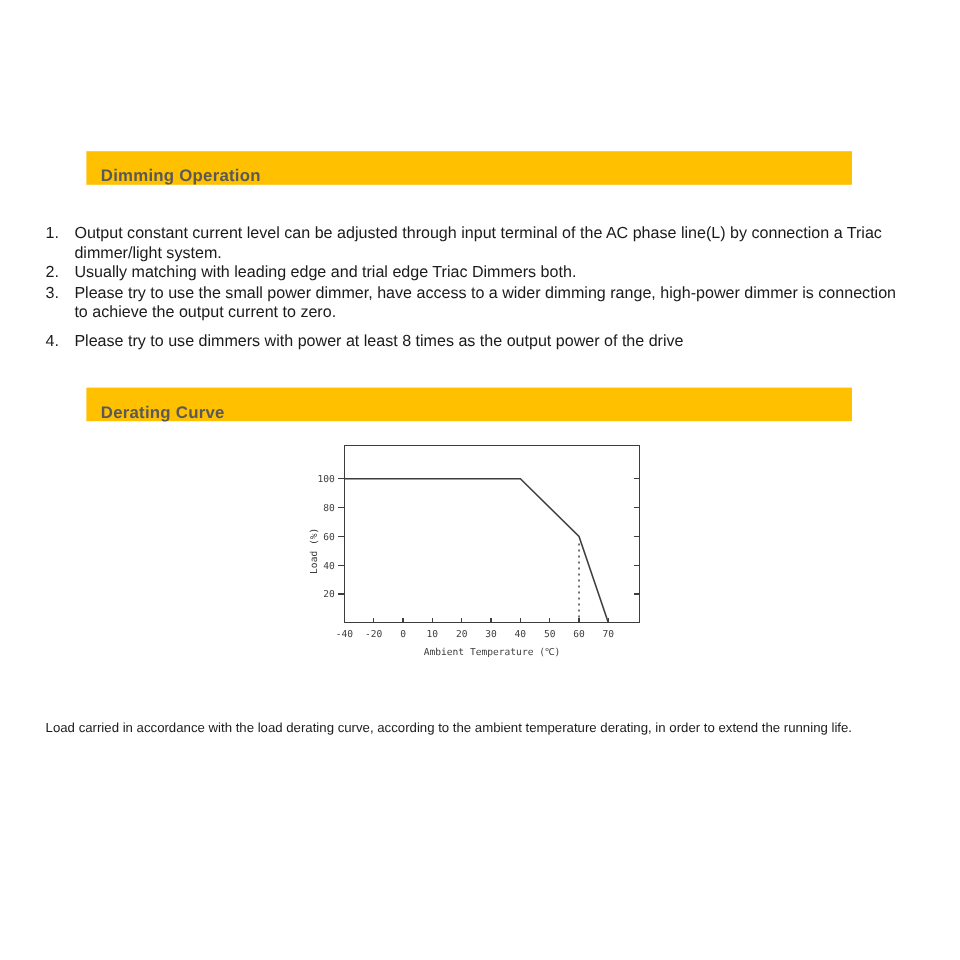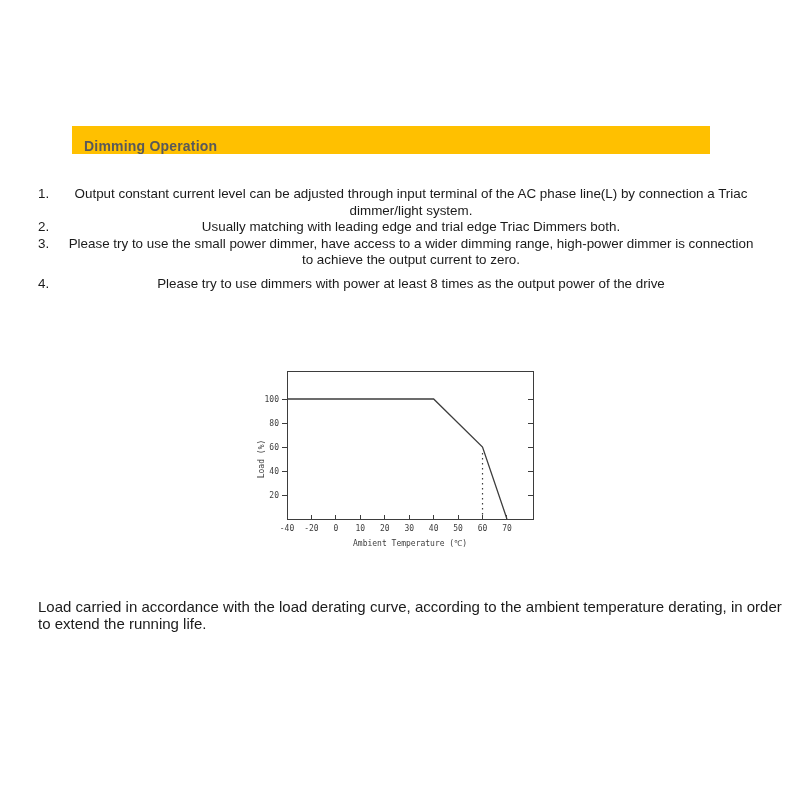--- a/index.html
+++ b/index.html
@@ -17,28 +17,28 @@
   }
   .bar-dimming{top:126px;}
   .bar-derating{top:323px;}
   .num-list{
     position:absolute;left:38px;top:186px;width:722px;margin:0;padding:0;list-style:none;
     font-size:13.4px;line-height:16.5px;
   }
   .num-item{display:flex;}
   .num-item:nth-child(4){margin-top:7px;}
   .num{width:24px;flex:0 0 24px;}
-  .txt{flex:1;max-width:700px;text-align:center;}
+  .txt{flex:1;max-width:700px;}
   .chart-wrap{position:absolute;left:250px;top:365px;width:310px;height:190px;}
   #derating-chart{width:310px;height:190px;display:block;
     font-family:"DejaVu Sans Mono",monospace;}
   #derating-chart .crisp{shape-rendering:crispEdges;}
   .note{
     position:absolute;left:38px;top:599px;width:745px;margin:0;
-    font-size:15px;line-height:16.5px;
+    font-size:11px;line-height:16.5px;
   }
 </style>
 </head>
 <body>
 
 <div class="page">
 
   <div class="section-bar bar-dimming">
     <span class="section-title">Dimming Operation</span>
   </div>
@@ -55,20 +55,23 @@
     <li class="num-item">
       <span class="num">3.</span>
       <span class="txt">Please try to use the small power dimmer, have access to a wider dimming range, high-power dimmer is connection to achieve the output current to zero.</span>
     </li>
     <li class="num-item">
       <span class="num">4.</span>
       <span class="txt">Please try to use dimmers with power at least 8 times as the output power of the drive</span>
     </li>
   </ol>
 
+  <div class="section-bar bar-derating">
+    <span class="section-title">Derating Curve</span>
+  </div>
 
   <div class="chart-wrap">
     <svg id="derating-chart" viewBox="0 0 310 190">
         <rect x="37" y="6" width="246" height="148" fill="none" stroke="#3D3D3D" stroke-width="1" class="crisp"></rect>
         <line x1="32" y1="130" x2="37" y2="130" stroke="#3D3D3D" stroke-width="1" class="crisp"></line>
         <line x1="278" y1="130" x2="283" y2="130" stroke="#3D3D3D" stroke-width="1" class="crisp"></line>
         <text x="29" y="132.8" text-anchor="end" font-size="8" fill="#3D3D3D">20</text>
         <line x1="32" y1="106" x2="37" y2="106" stroke="#3D3D3D" stroke-width="1" class="crisp"></line>
         <line x1="278" y1="106" x2="283" y2="106" stroke="#3D3D3D" stroke-width="1" class="crisp"></line>
         <text x="29" y="108.8" text-anchor="end" font-size="8" fill="#3D3D3D">40</text>

